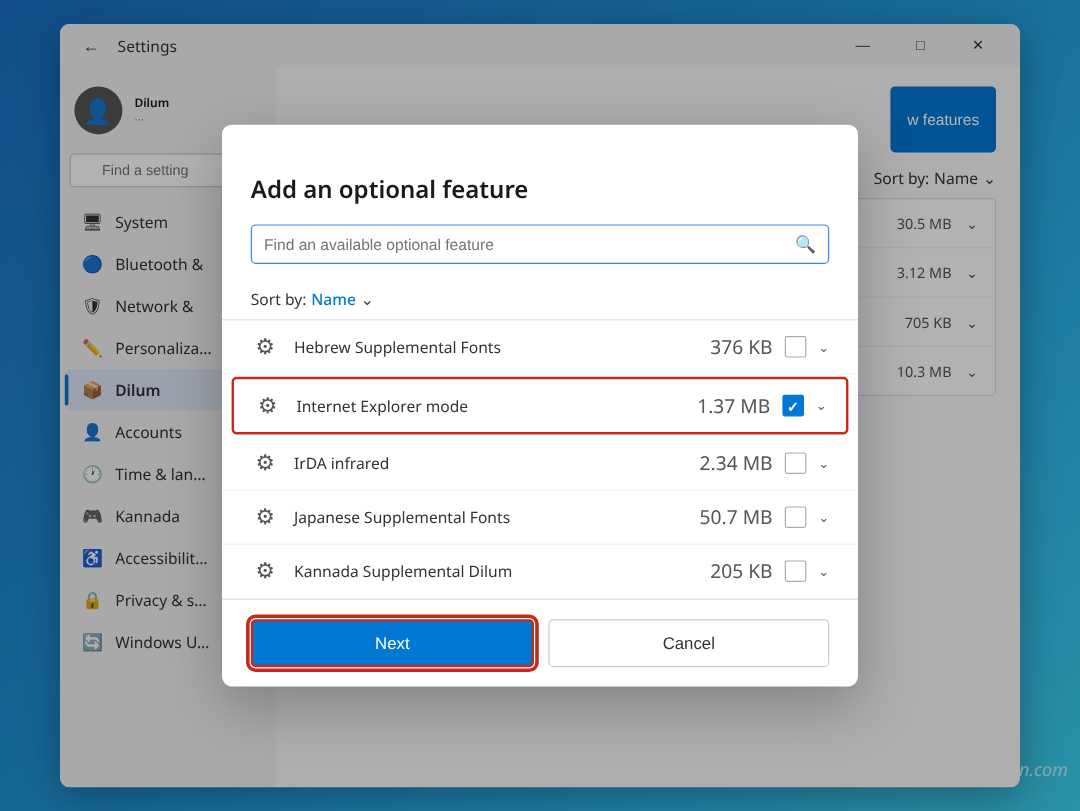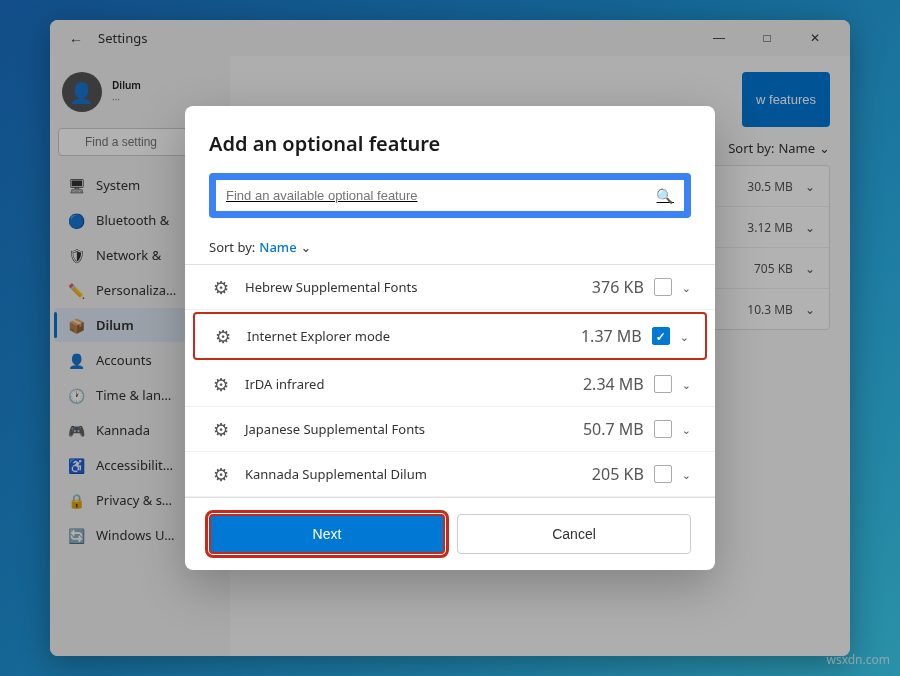--- a/index.html
+++ b/index.html
@@ -251,24 +251,25 @@
     .fi-icon {
       width: 20px;
       height: 20px;
       color: #555;
       font-size: 16px;
     }
 
     
     .watermark {
       position: absolute;
-      bottom: 8px;
+      bottom: 24px;
       right: 10px;
-      font-size: 12px;
+      font-size: 15px;
       color: rgba(255,255,255,0.7);
+      font-style: italic;
     }
 
     
     .dialog-overlay {
       position: absolute;
       inset: 0;
       background: rgba(0,0,0,0.3);
       display: flex;
       align-items: center;
       justify-content: center;
@@ -280,38 +281,37 @@
       border-radius: 8px;
       width: 530px;
       max-height: 580px;
       box-shadow: 0 16px 48px rgba(0,0,0,0.25);
       display: flex;
       flex-direction: column;
       overflow: hidden;
     }
 
     .dialog-header {
-      padding: 24px 24px 12px;
+      padding: 40px 24px 12px;
     }
 
     .dialog-title {
       font-size: 20px;
       font-weight: 600;
       color: #1a1a1a;
       margin-bottom: 16px;
     }
 
     .dialog-search {
       display: flex;
       align-items: center;
-      border: 7px solid #3b82f6;
+      border: 1px solid #3b82f6;
       border-radius: 4px;
       padding: 6px 10px;
       gap: 8px;
-      text-decoration: underline;
     }
     .dialog-search input {
       flex: 1;
       border: none;
       outline: none;
       font-size: 13px;
       color: #555;
     }
     .search-icon-dialog {
       font-size: 14px;

